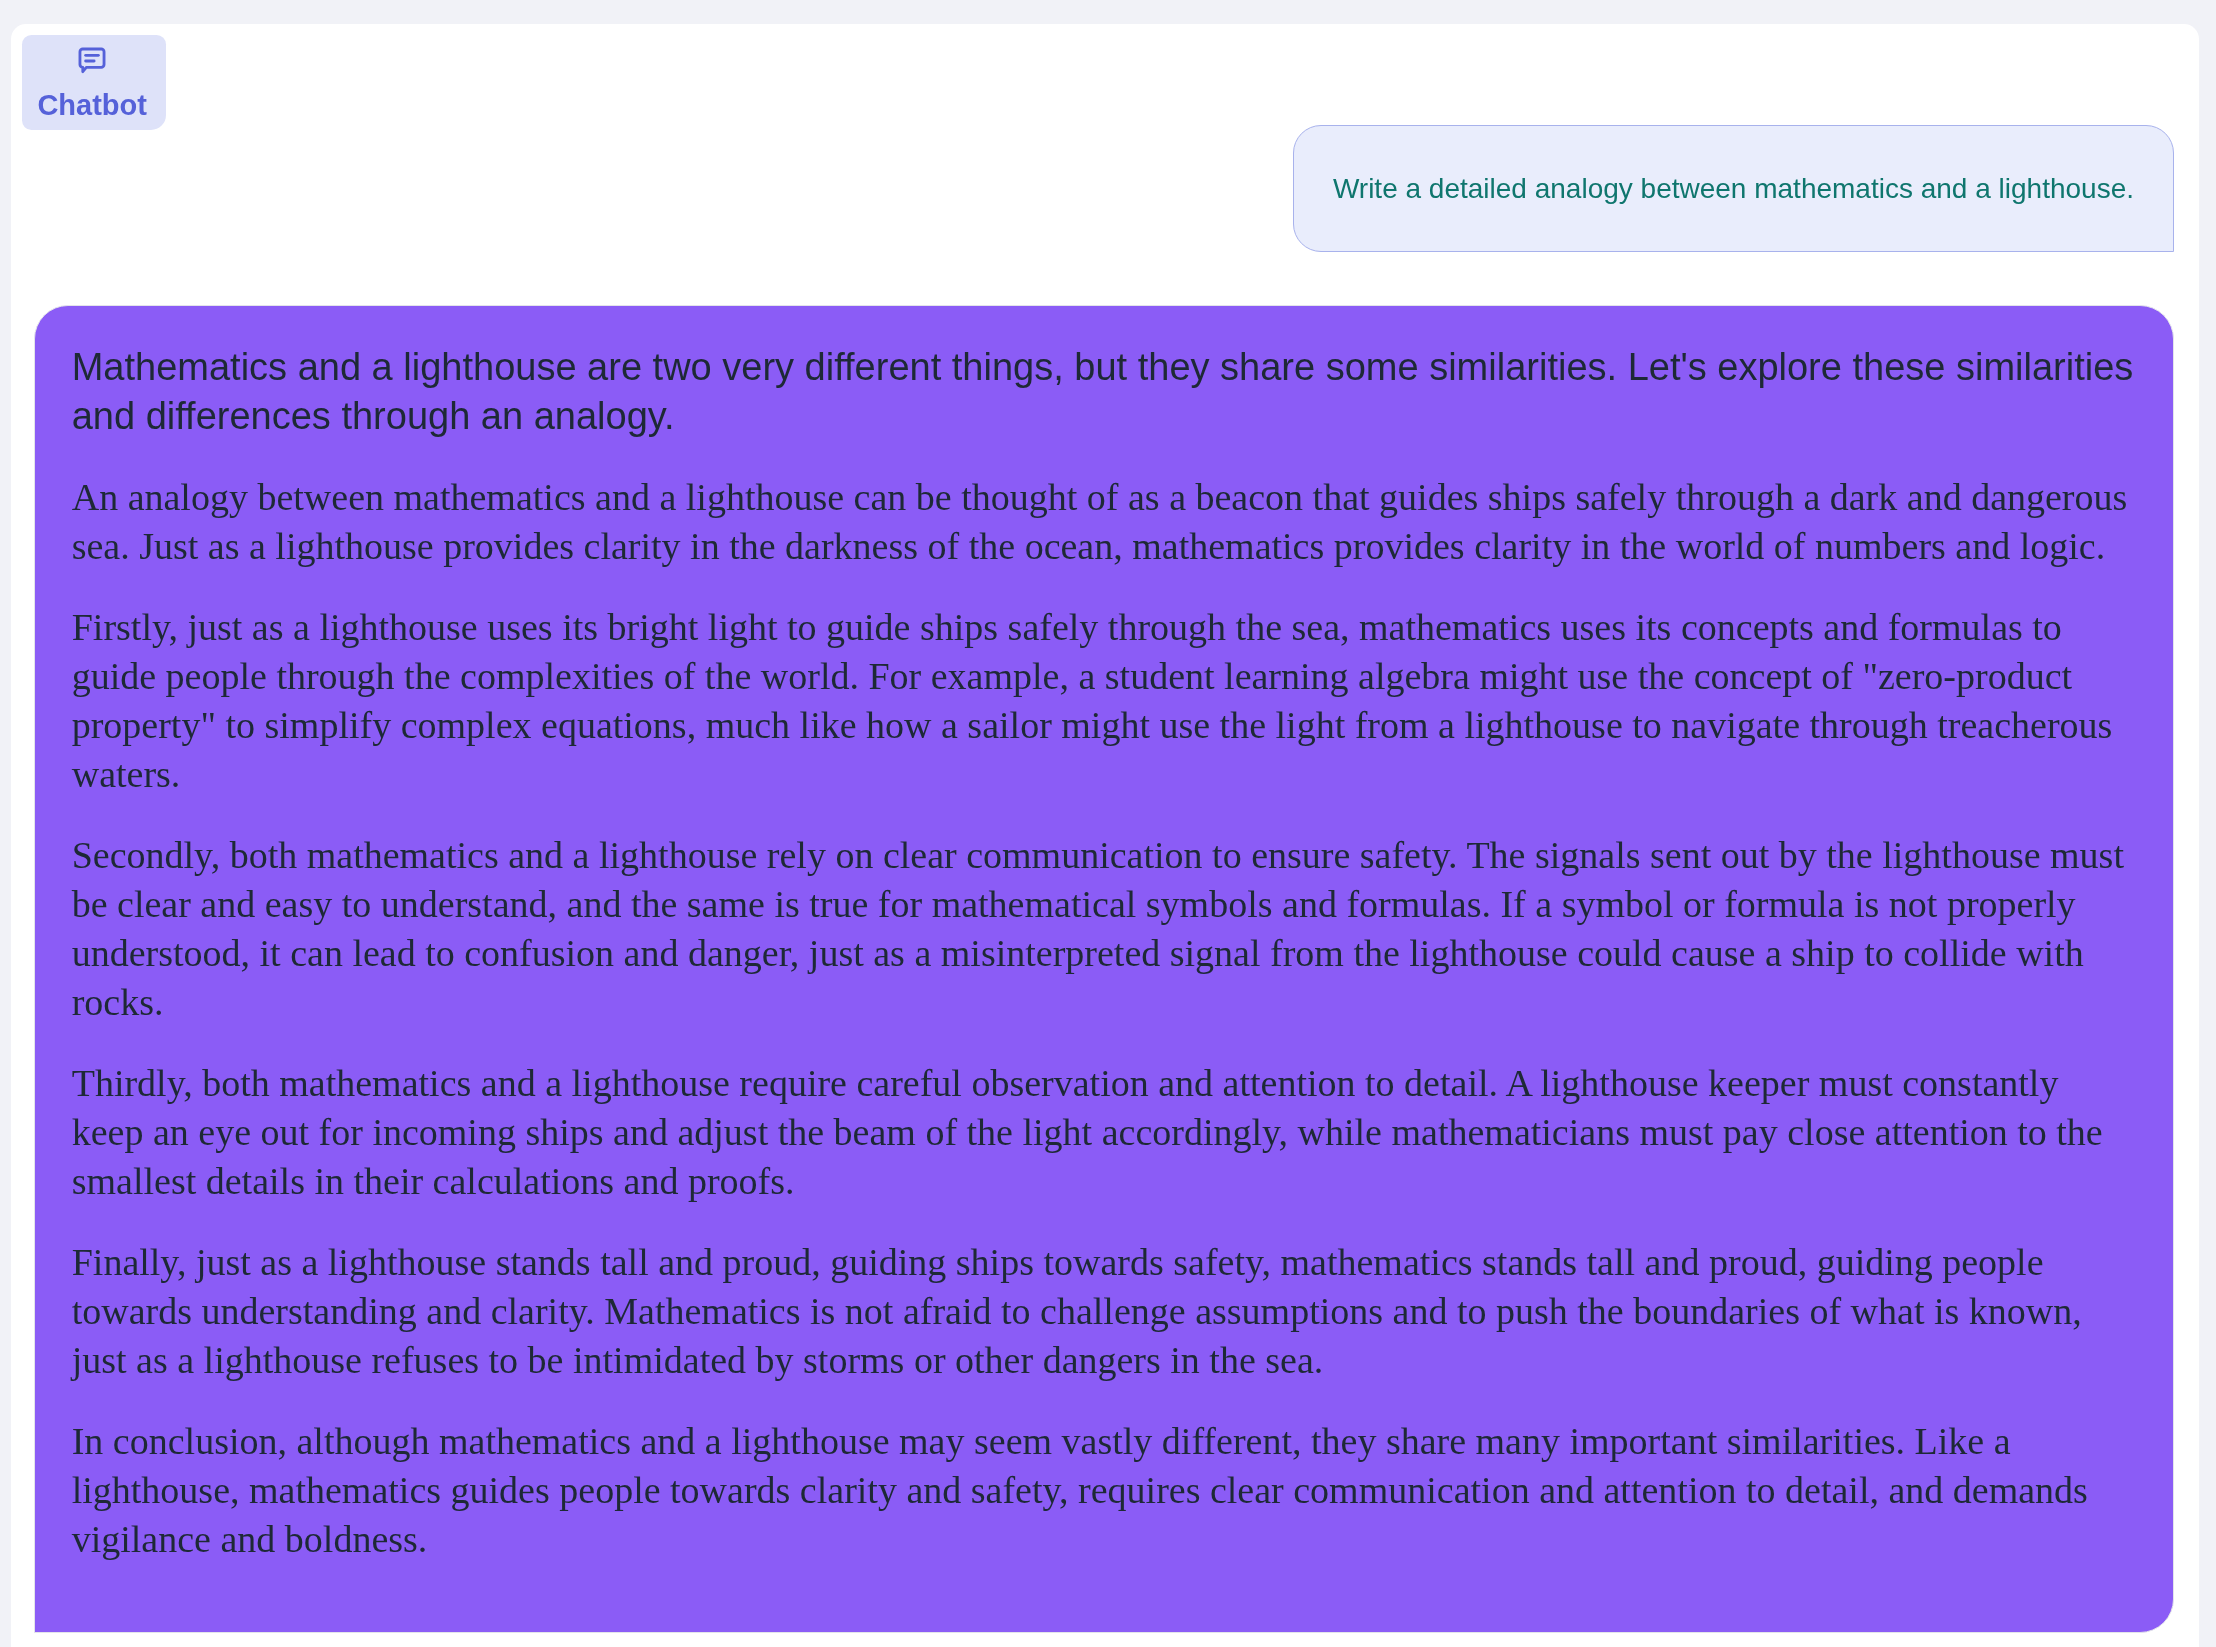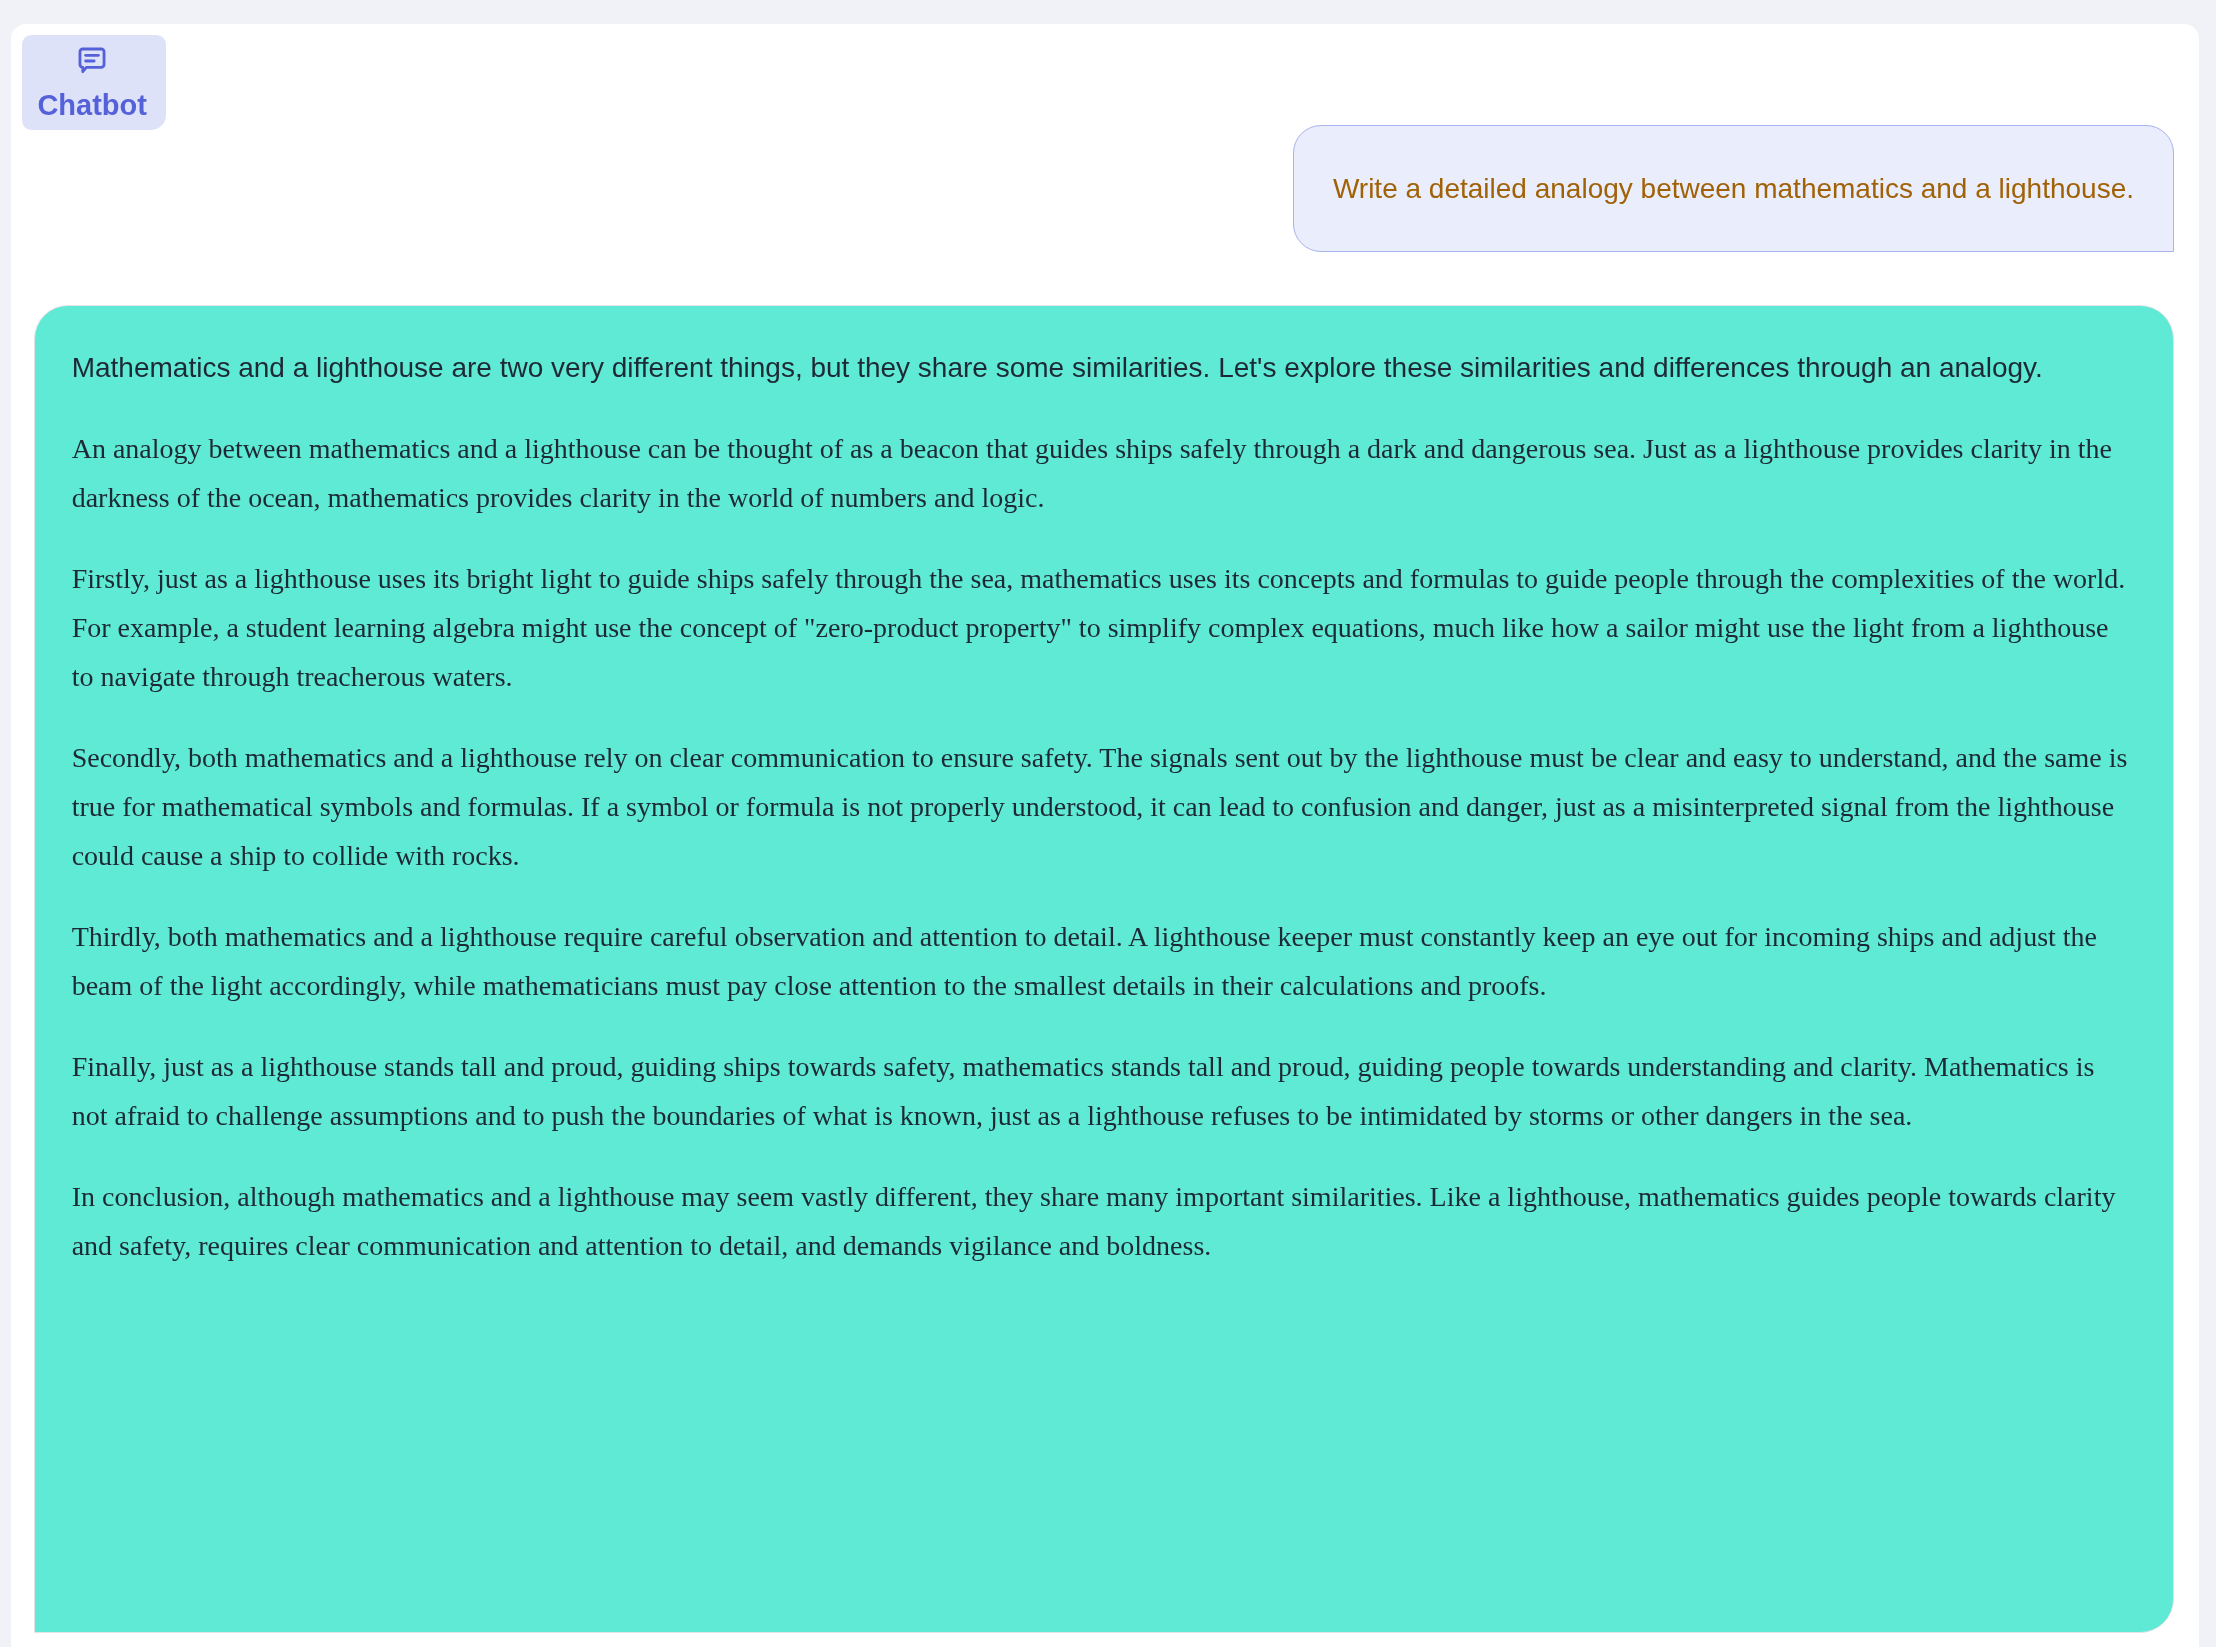--- a/index.html
+++ b/index.html
@@ -48,29 +48,29 @@
     justify-content: flex-end;
   }
   .bubble-user {
     max-width: 1499px;
     background: #e9edfc;
     border: 1.9px solid #a8b2ec;
     border-radius: 28px 28px 0 28px;
     padding: 38px 39px;
     font-size: 28px;
     line-height: 49px;
-    color: #a16207;
+    color: #0f766e;
   }
   .bubble-bot {
     margin-top: 53px;
-    background: #5eead4;
+    background: #8b5cf6;
     border: 1.9px solid #e3e4ea;
     border-radius: 34px 34px 34px 0;
     padding: 37px 37px;
-    font-size: 28px;
+    font-size: 38px;
     line-height: 49px;
     color: #1e2936;
     min-height: 1328px;
   }
   .bubble-bot p + p {
     margin-top: 32px;
     font-family: Liberation Serif, serif;
   }
 </style>
 </head>

